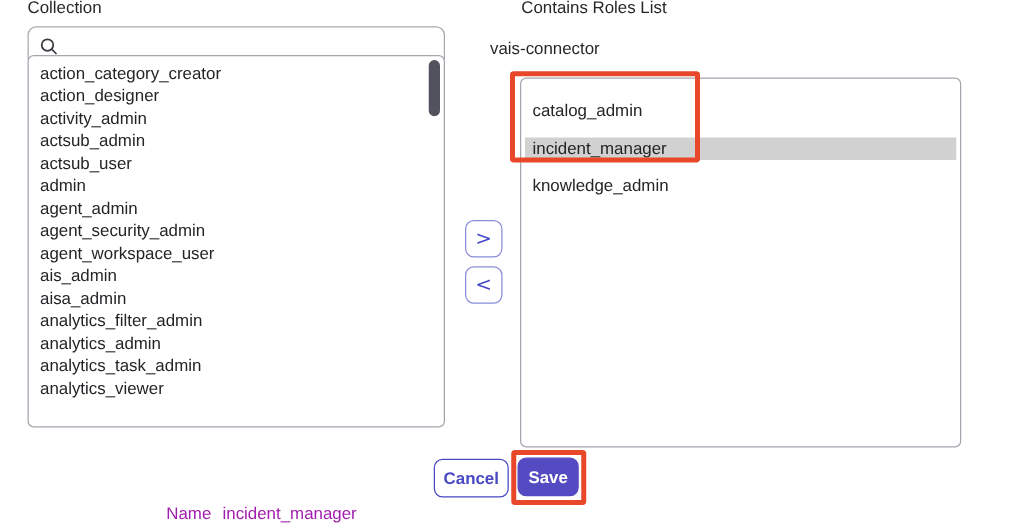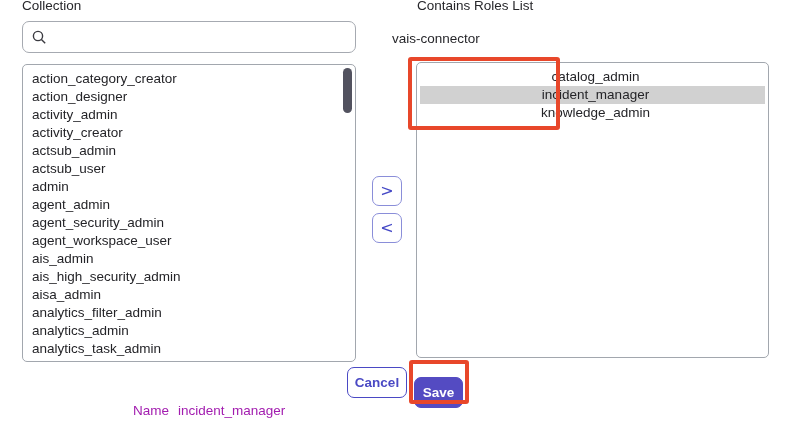--- a/index.html
+++ b/index.html
@@ -33,27 +33,27 @@
     flex:1; margin-left:6px; height:100%;
   }
 
   
   .listbox {
     position:absolute; background:#fff;
     border:1px solid #a2a7ae; border-radius:5px;
     overflow:hidden; padding-top:5px;
     font-size:13.5px; line-height:18px;
   }
-  #left-list  { left:22px;  top:64px; width:334px; height:298px; }
+  #left-list  { left:22px;  top:44px; width:334px; height:298px; }
   #right-list { left:416px; top:62px; width:353px; height:296px; }
   .listbox .row {
     padding-left:9px; white-space:nowrap; cursor:default;
     height:18px;
   }
-  #right-list .row { margin:0 3px; padding-left:6px;text-align:center; }
+  #right-list .row { margin:12px 3px; padding-left:6px; }
   #right-list .row.selected { background:#d1d1d1; }
 
   
   .scroll-thumb {
     position:absolute; right:3px; top:3px; width:9px; height:45px;
     background:#52525f; border-radius:5px;
   }
 
   
   .xfer-btn {
@@ -71,21 +71,21 @@
     position:absolute; height:31px; border-radius:7px;
     font-family:inherit; font-size:13.5px; font-weight:bold;
     display:flex; align-items:center; justify-content:center;
     cursor:pointer;
   }
   #btn-cancel {
     left:347px; top:367px; width:60px;
     background:#fff; border:1.5px solid var(--accent); color:var(--accent);text-align:right;
   }
   #btn-save {
-    left:414px; top:377px; width:49px;
+    left:414px; top:366px; width:49px;
     background:var(--save_bg); border:1px solid var(--save_bg); color:#fff;
   }
 
   
   .annotation {
     position:absolute; border:4px solid var(--annotation);
     border-radius:3px; pointer-events:none; background:transparent;
   }
   #annotation-roles { left:408px; top:57px;  width:152px; height:73px; }
   #annotation-save  { left:409px; top:360px; width:60px;  height:44px; }
@@ -106,29 +106,27 @@
       <circle cx="6" cy="6" r="4.6" fill="none" stroke="#3a3a40" stroke-width="1.4"></circle>
       <line x1="9.4" y1="9.4" x2="13.2" y2="13.2" stroke="#3a3a40" stroke-width="1.4"></line>
     </svg>
     <input type="text" placeholder="" style="">
   </div>
 
   <div id="left-list" class="listbox">
     <div class="row">action_category_creator</div>
     <div class="row">action_designer</div>
     <div class="row">activity_admin</div>
-    <div class="row">activity_creator</div>
     <div class="row">actsub_admin</div>
     <div class="row">actsub_user</div>
     <div class="row">admin</div>
     <div class="row">agent_admin</div>
     <div class="row">agent_security_admin</div>
     <div class="row">agent_workspace_user</div>
     <div class="row">ais_admin</div>
-    <div class="row">ais_high_security_admin</div>
     <div class="row">aisa_admin</div>
     <div class="row">analytics_filter_admin</div>
     <div class="row">analytics_admin</div>
     <div class="row">analytics_task_admin</div>
     <div class="row">analytics_viewer</div>
     <div class="scroll-thumb"></div>
   </div>
 
   <div id="btn-add" class="xfer-btn">
     <span>&gt;</span>

